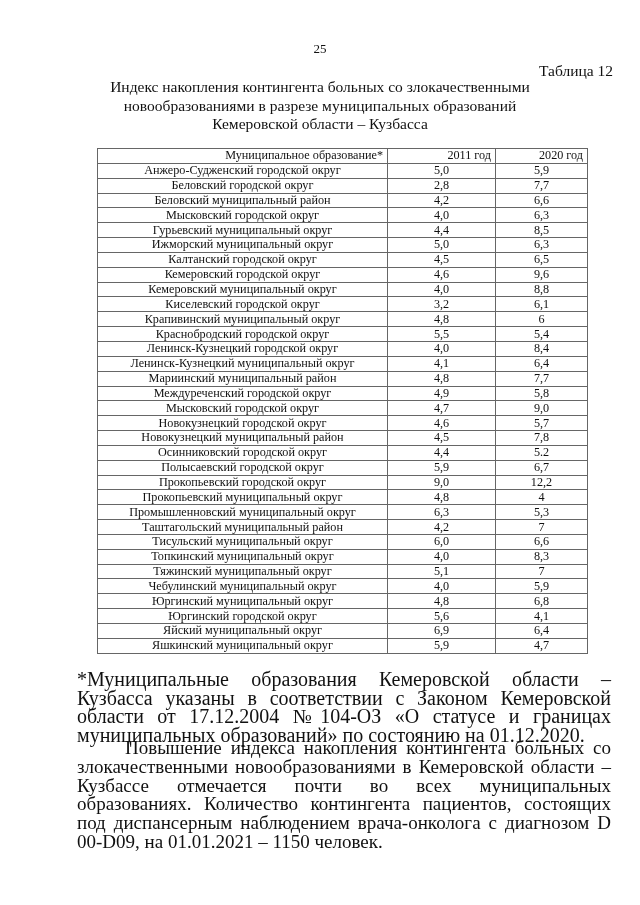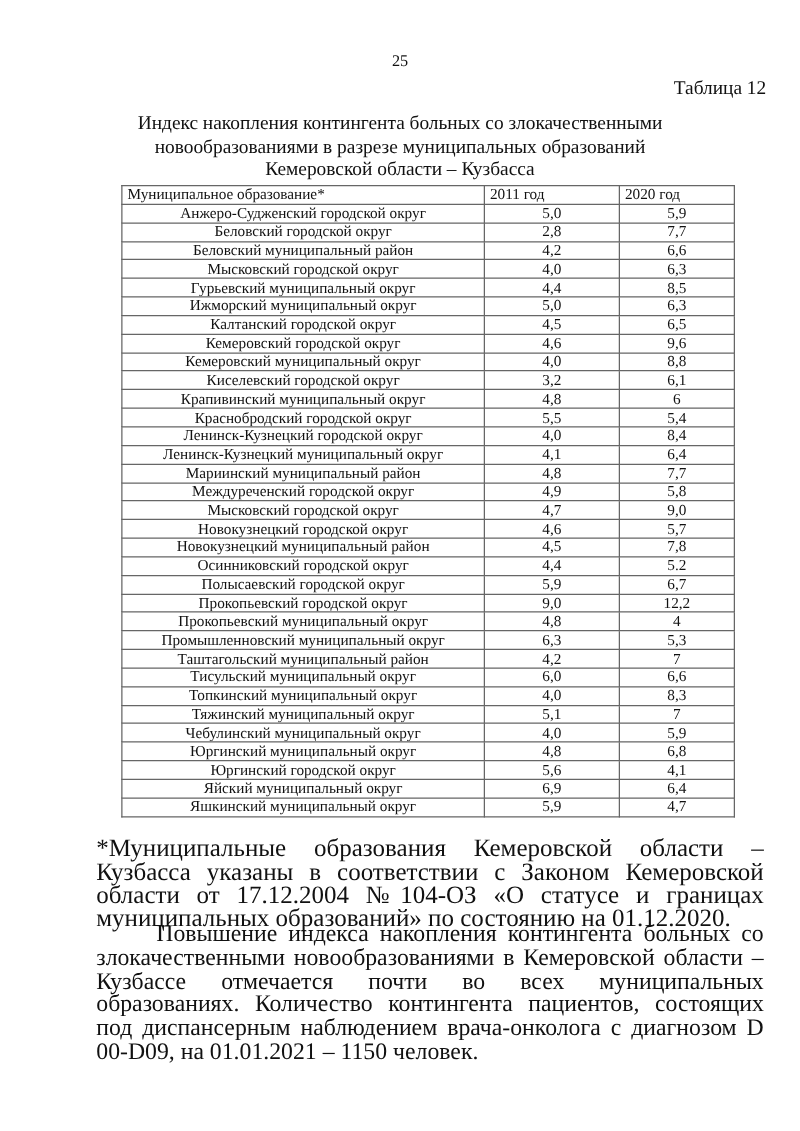--- a/index.html
+++ b/index.html
@@ -10,31 +10,31 @@
   .page-number {
     position: absolute; top: 30px; left: 0; width: 640px; text-align: center;
     font-size: 13px;
     margin-top: 11px;
   }
   .table-label {
     position: absolute; top: 62px; right: 27px; font-size: 15.5px; margin-left: 12px;
   }
   .title {
     position: absolute; top: 78px; left: 70px; width: 500px; text-align: center;
-    font-size: 15.5px; line-height: 18.5px; margin-top: 12px;
+    font-size: 15.5px; line-height: 18.5px;
   }
   table.data {
     position: absolute; top: 148px; left: 97px; width: 490px;
     border-collapse: collapse; font-size: 12.2px; table-layout: fixed;
   }
   table.data th, table.data td {
     border: 1px solid #666; padding: 0 4px; height: 13.85px; line-height: 13px;
     font-weight: normal; white-space: nowrap; overflow: hidden;
   }
-  table.data th { text-align: left; }
+  table.data th { text-align: right; }
   table.data td.name { text-align: center; }
   table.data td.num { text-align: center; }
   col.c1 { width: 290px; } col.c2 { width: 108px; } col.c3 { width: 92px; }
   .footnote {
     position: absolute; top: 670px; left: 77px; width: 534px;
     font-size: 20px; line-height: 18.5px; text-align: justify;
   }
   .paragraph {
     position: absolute; top: 739px; left: 77px; width: 534px;
     font-size: 19px; line-height: 18.8px; text-align: justify; text-indent: 48px;

